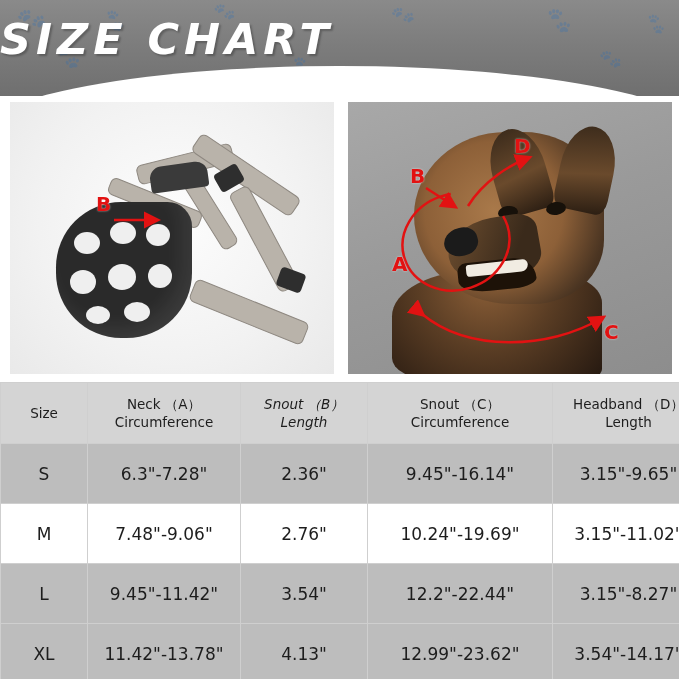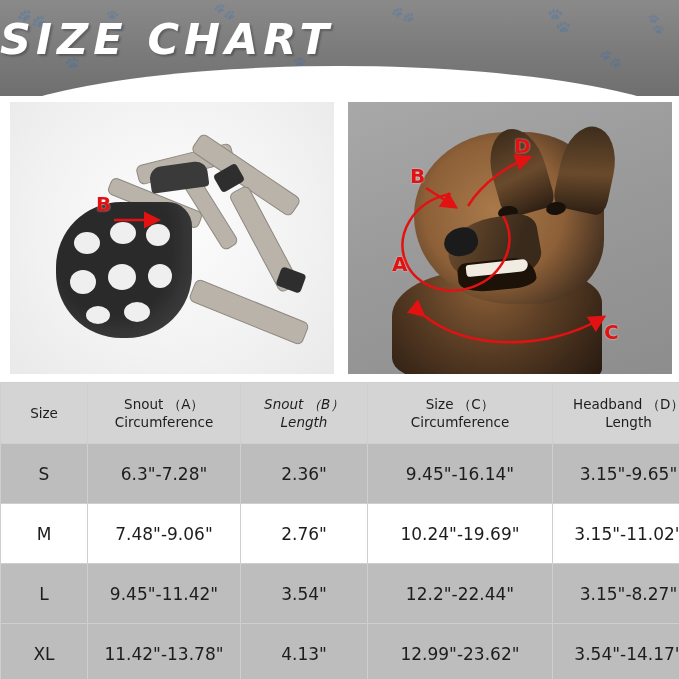--- a/index.html
+++ b/index.html
@@ -353,29 +353,29 @@
   </div>
 
   <div class="table-wrap">
     <table class="size-table">
       <tbody>
         <tr class="row-head">
           <td class="col-size">
             <span>Size</span>
           </td>
           <td class="col-a">
-            <span>Snout （A）</span>
+            <span>Neck （A）</span>
             <span class="hdr-line2">Circumference</span>
           </td>
           <td class="col-b">
             <span>Snout （B）</span>
             <span class="hdr-line2">Length</span>
           </td>
           <td class="col-c">
-            <span>Size （C）</span>
+            <span>Snout （C）</span>
             <span class="hdr-line2">Circumference</span>
           </td>
           <td class="col-d">
             <span>Headband （D）</span>
             <span class="hdr-line2">Length</span>
           </td>
         </tr>
 
         <tr class="row-body row-gray">
           <td class="cell-size">S</td>

